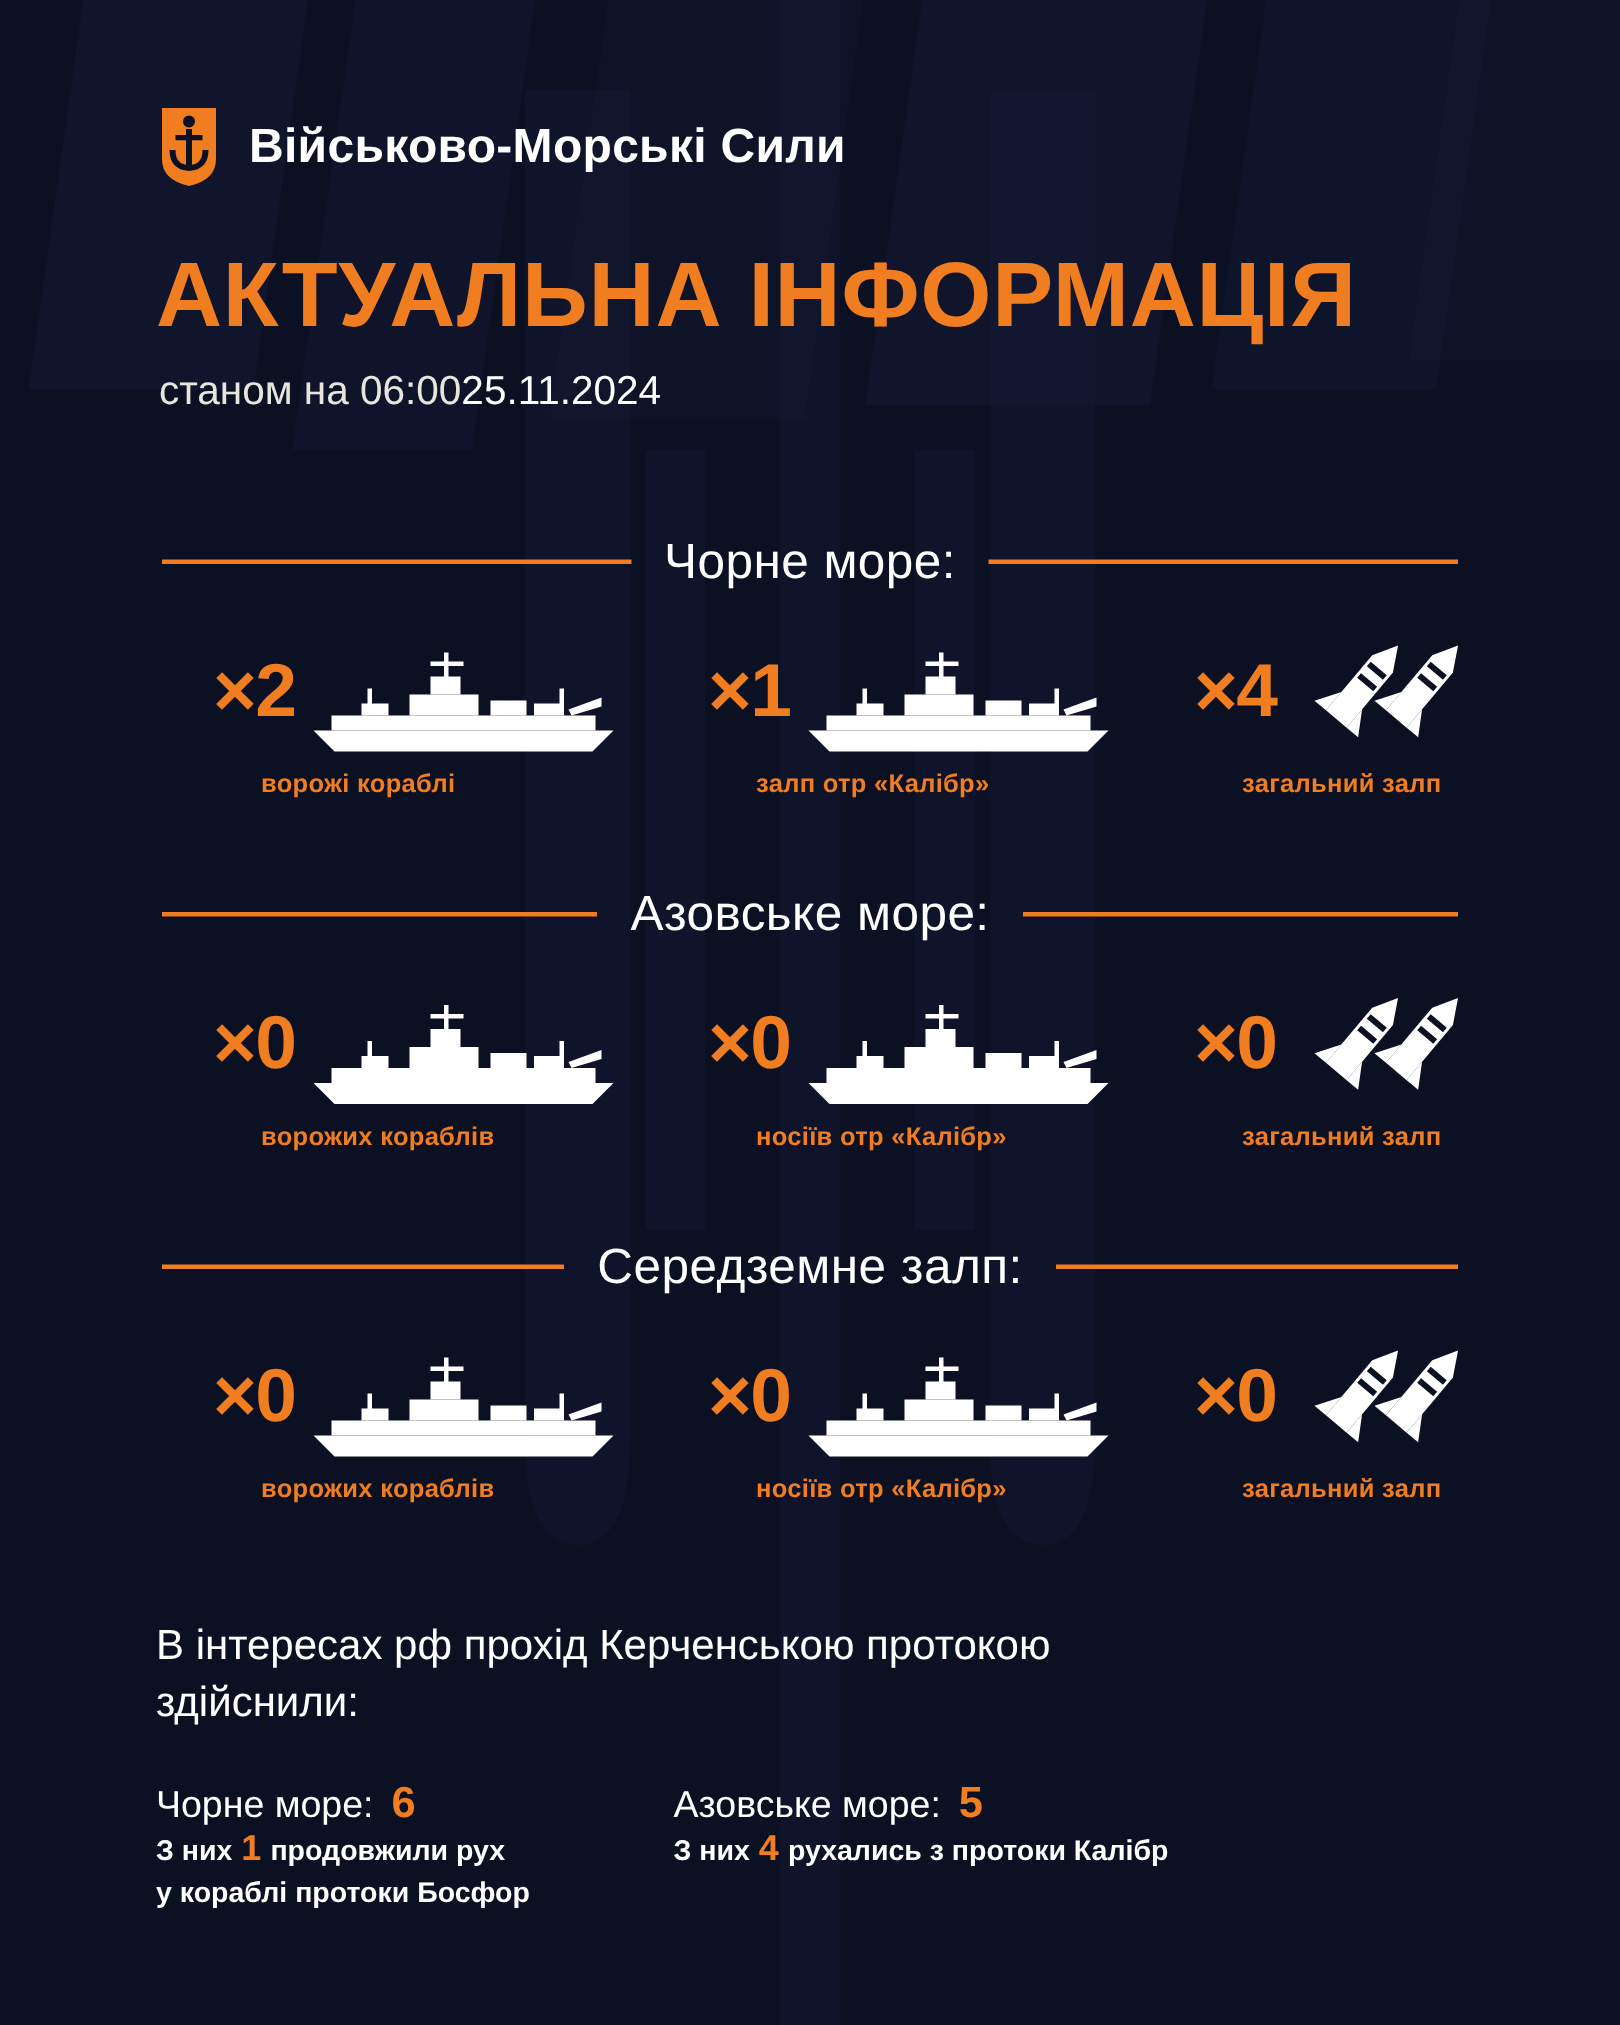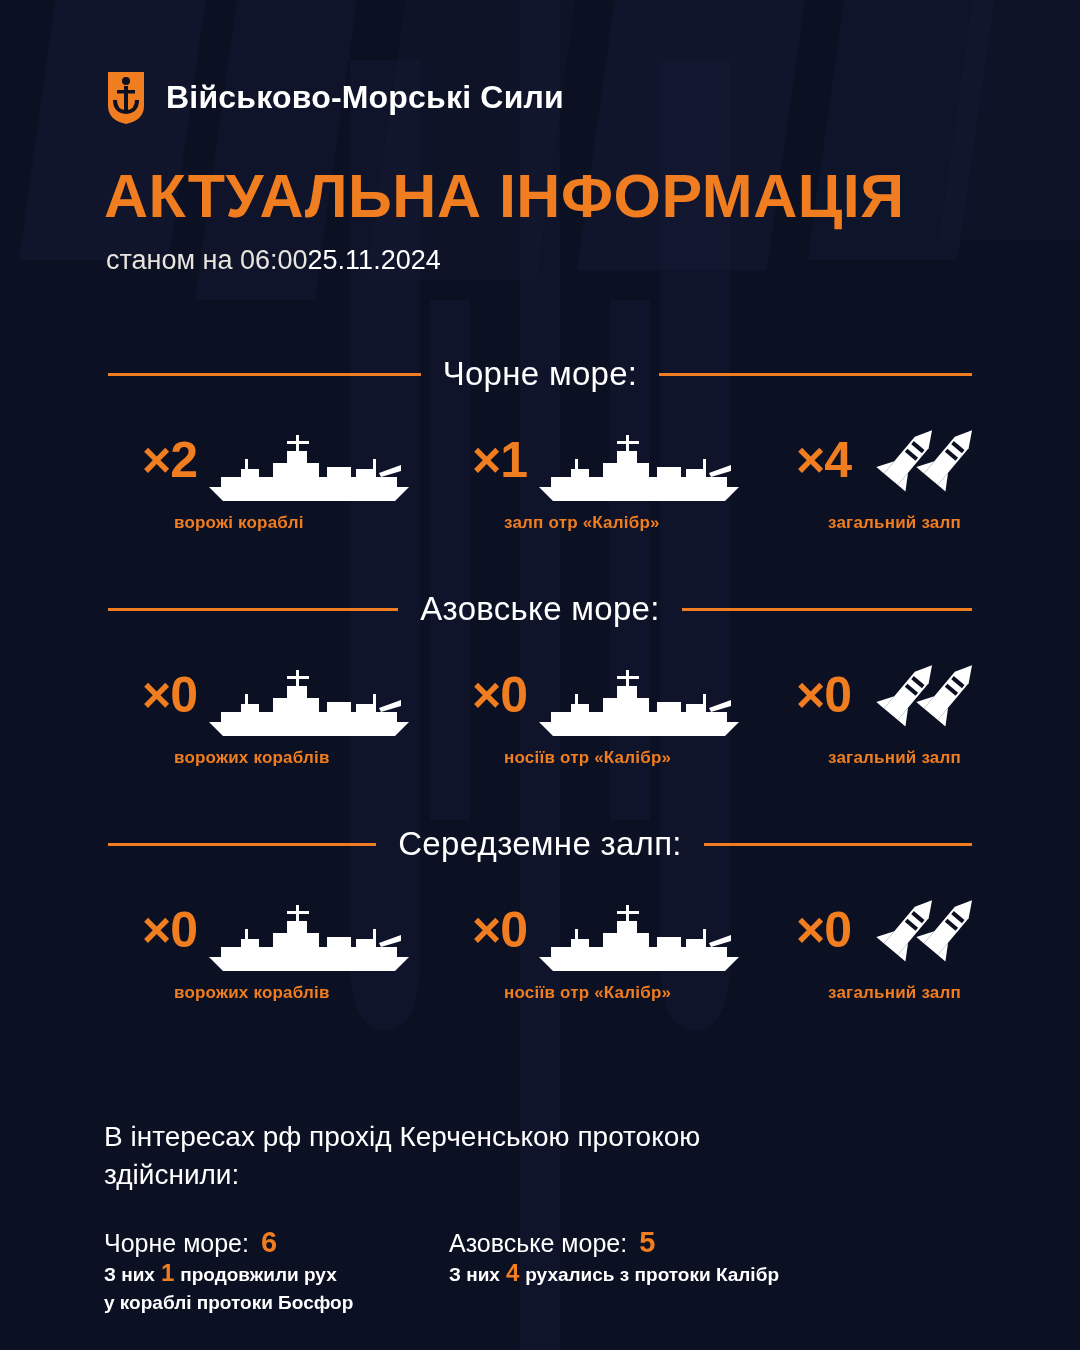--- a/index.html
+++ b/index.html
@@ -172,21 +172,20 @@
     position: absolute;
     left: 104px;
     top: 1078px;
     width: 880px;
   }
   .bottom-title {
     font-size: 28px;
     line-height: 38px;
     color: #ffffff;
     max-width: 600px;
-    margin-top: 40px;
   }
   .bottom-cols {
     display: flex;
     margin-top: 32px;
   }
   .bcol { width: 345px; }
   .bcol.right { width: 520px; }
   .b-line1 {
     font-size: 25px;
     color: #ffffff;

